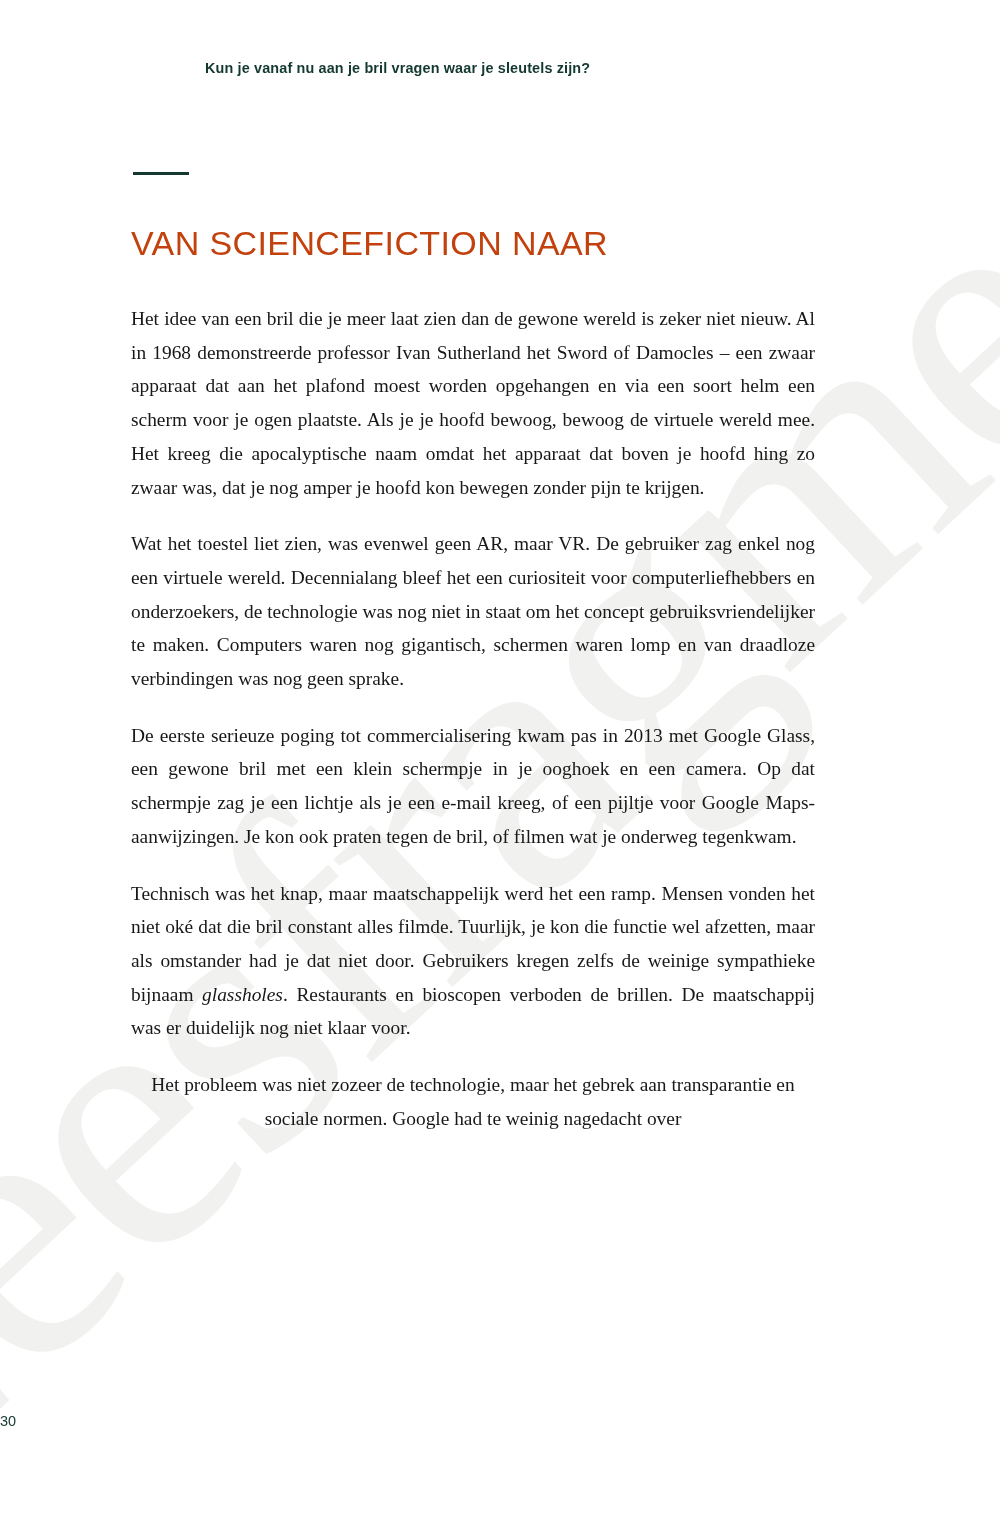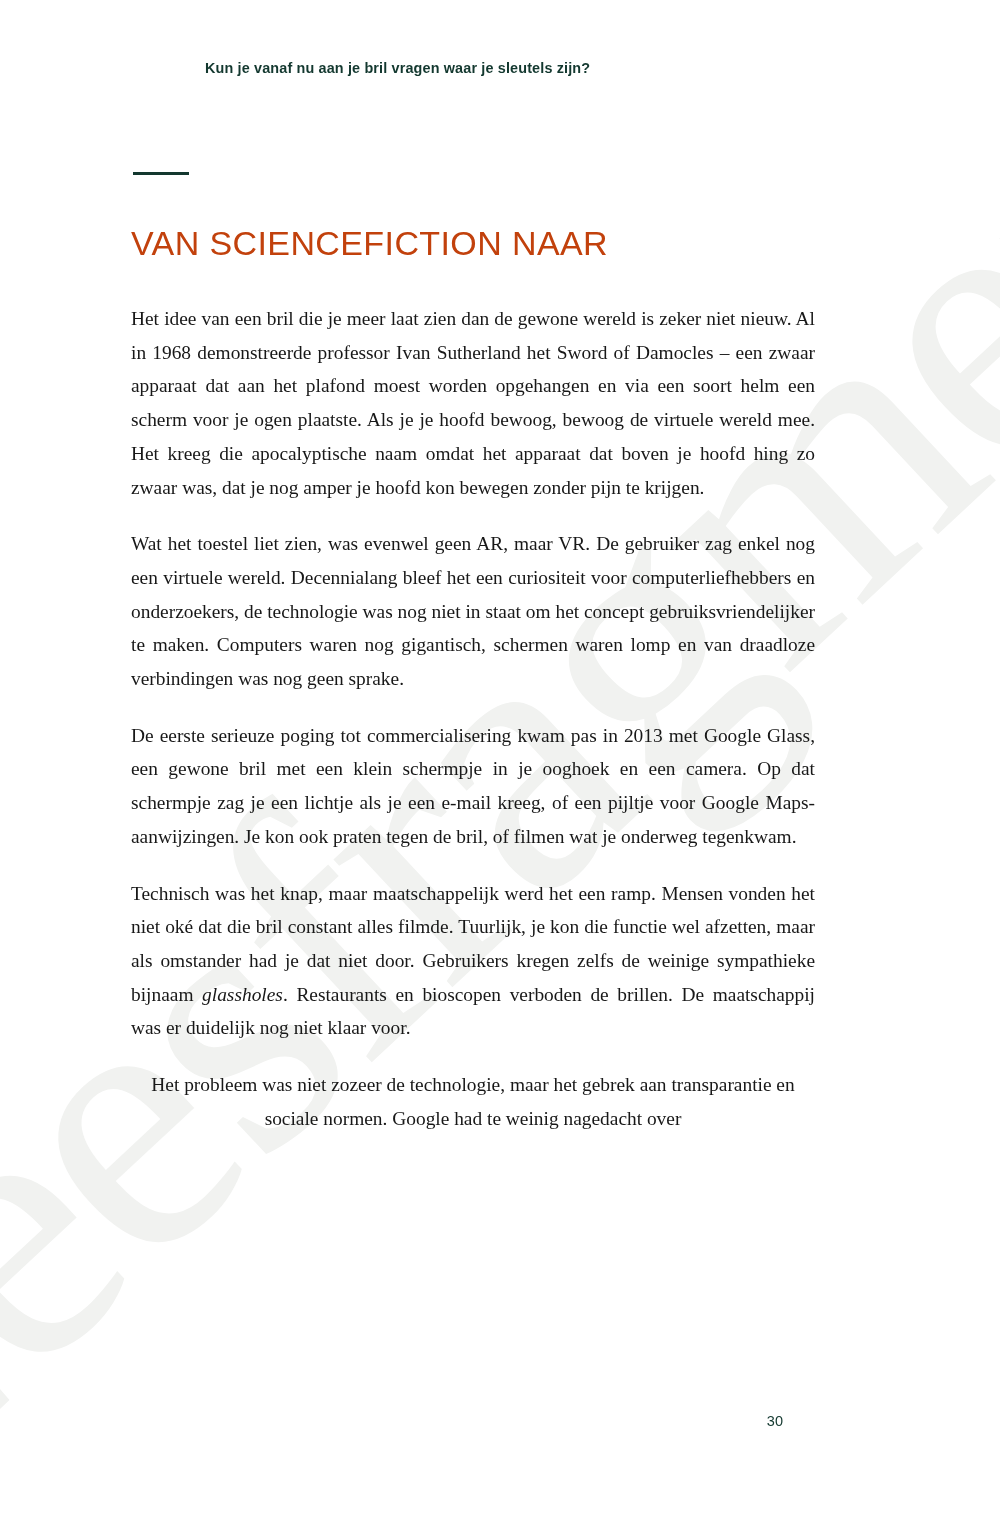--- a/index.html
+++ b/index.html
@@ -103,21 +103,21 @@
   }
   .body-copy p:last-child { margin-bottom: 0; }
   .body-copy p.last-full { text-align: center; }
   .body-copy i { }
 
   .page-number {
     position: absolute;
     left: 0;
     top: 1413px;
     width: 783px;
-    text-align: right;
+    text-align: left;
     font-family: "Liberation Sans", "DejaVu Sans", sans-serif;
     font-size: 14.5px;
     font-weight: 400;
     color: #13382f;
   }
 </style>
 </head>
 <body>
 
 <div class="page">

